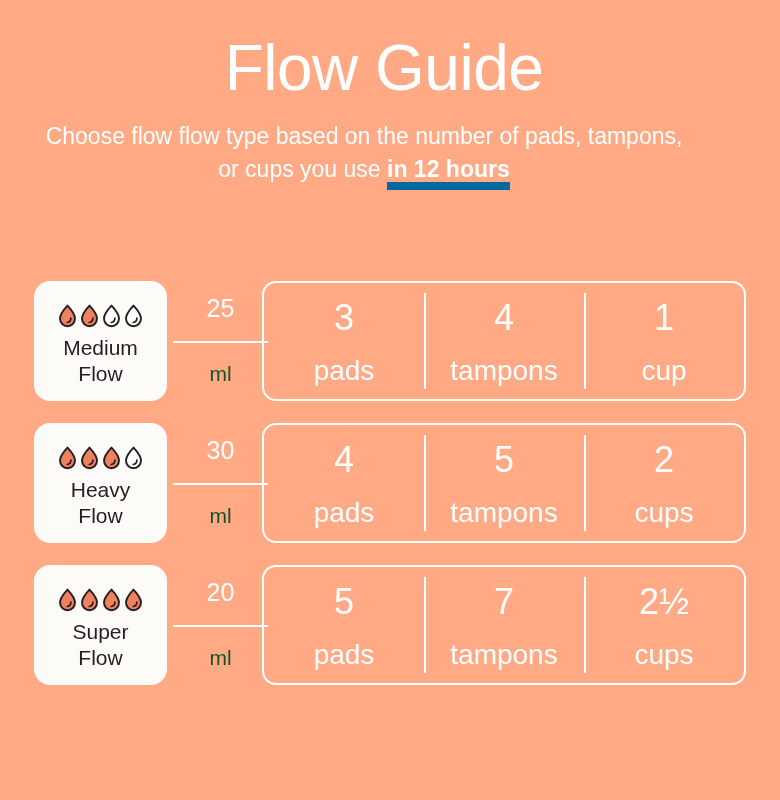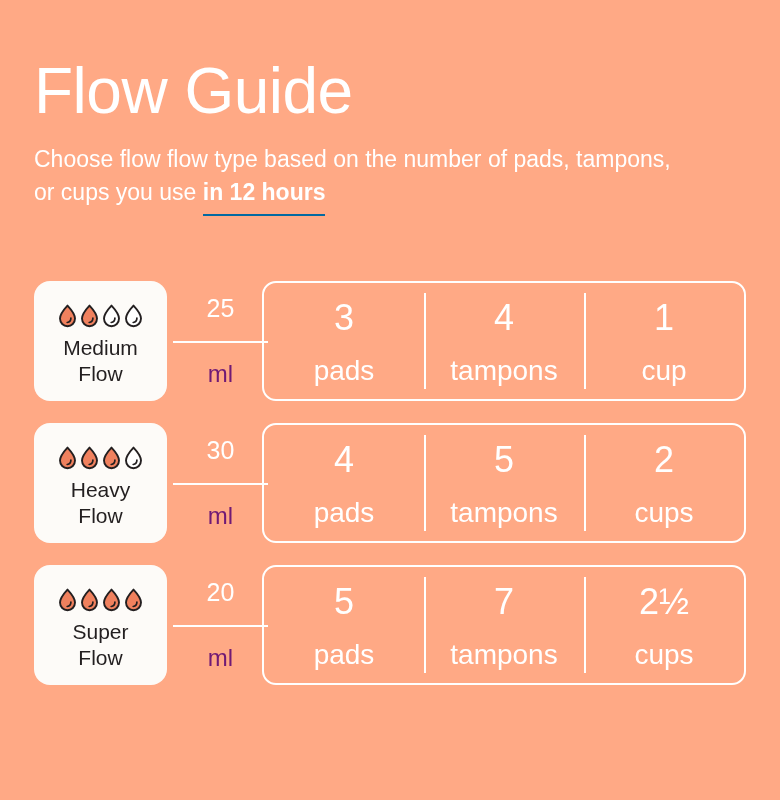--- a/index.html
+++ b/index.html
@@ -12,43 +12,44 @@
     background: #FFA985;
     font-family: "Liberation Sans", sans-serif;
     overflow: hidden;
     position: relative;
   }
 
   
   .header {
     position: absolute;
     left: 34px;
-    top: 55px;
+    top: 32px;
     width: 700px;
+    text-align: center;
   }
   .page-title {
     margin: 0;
     font-size: 64px;
     line-height: 72px;
     font-weight: 300;
     color: #FFFFFF;
     letter-spacing: -0.5px;
   }
   .page-subtitle {
     margin: 16px 0 0 0;
     font-size: 23px;
     line-height: 33px;
     font-weight: 300;
     color: #FFFFFF;
     max-width: 660px;
   }
   .subtitle-emphasis {
     font-weight: 700;
-    border-bottom: 2px solid #0369a1;
-    padding-bottom: 9px;
+    border-bottom: 8px solid #0369a1;
+    padding-bottom: 0;
   }
 
   
   .rows {
     position: absolute;
     left: 0;
     top: 281px;
     width: 780px;
   }
   .flow-row {
@@ -117,24 +118,24 @@
     font-weight: 300;
     color: #FFFFFF;
     height: 60px;
     display: flex;
     align-items: center;
     justify-content: center;
     box-sizing: border-box;
     padding-bottom: 6px;
   }
   .volume-unit {
-    font-size: 24px;
+    font-size: 21px;
     line-height: 30px;
     font-weight: 300;
-    color: #701a75;
+    color: #14532d;
     height: 60px;
     display: flex;
     align-items: center;
     justify-content: center;
     box-sizing: border-box;
     padding-top: 6px;
   }
 
   
   .counts-panel {

